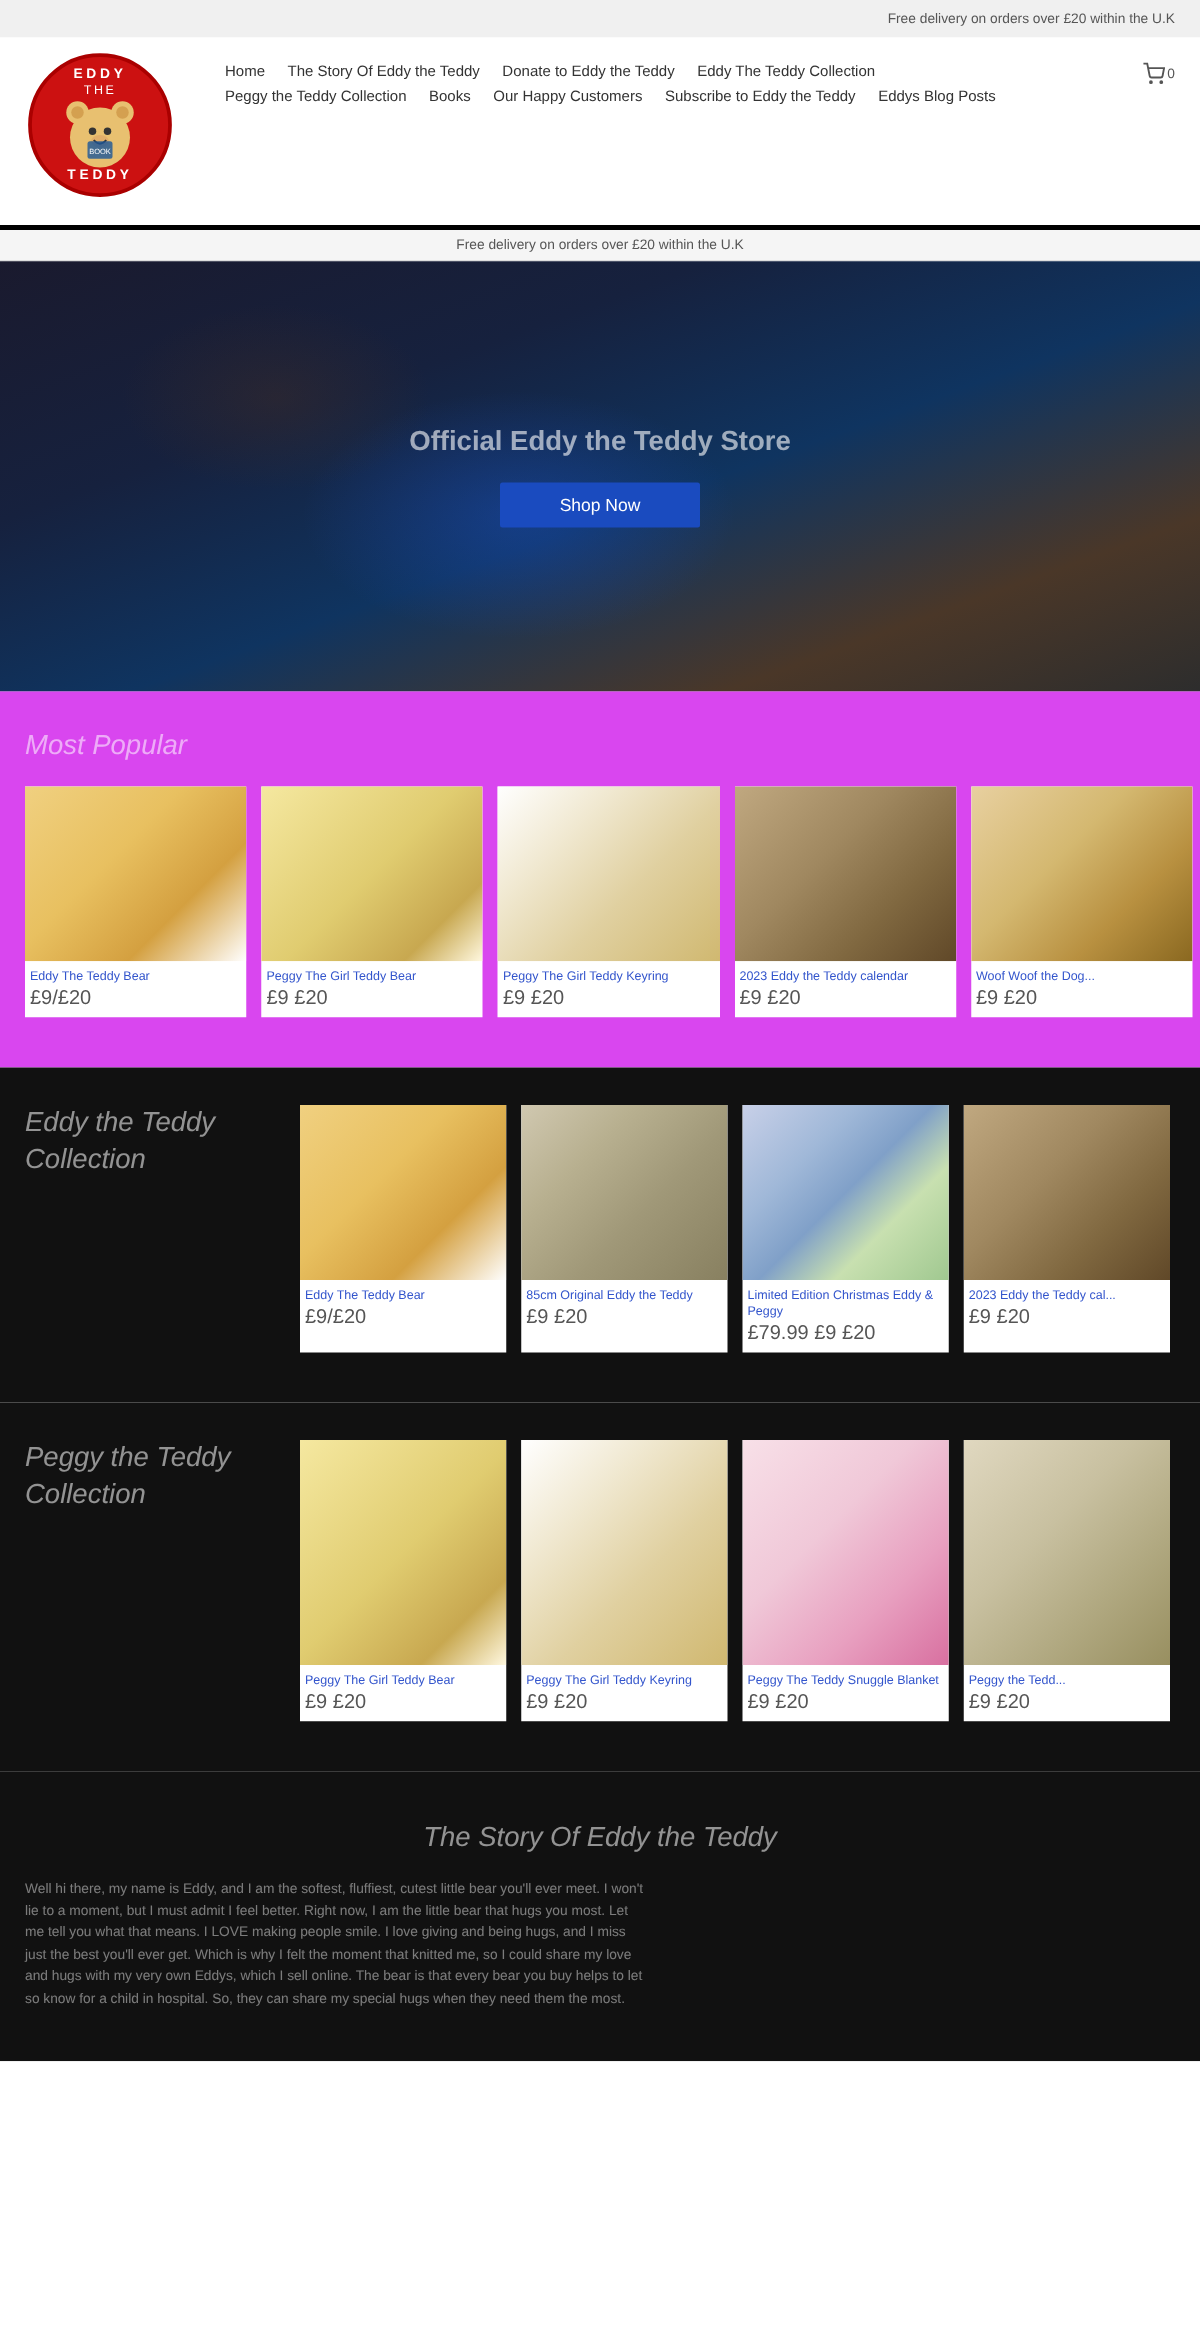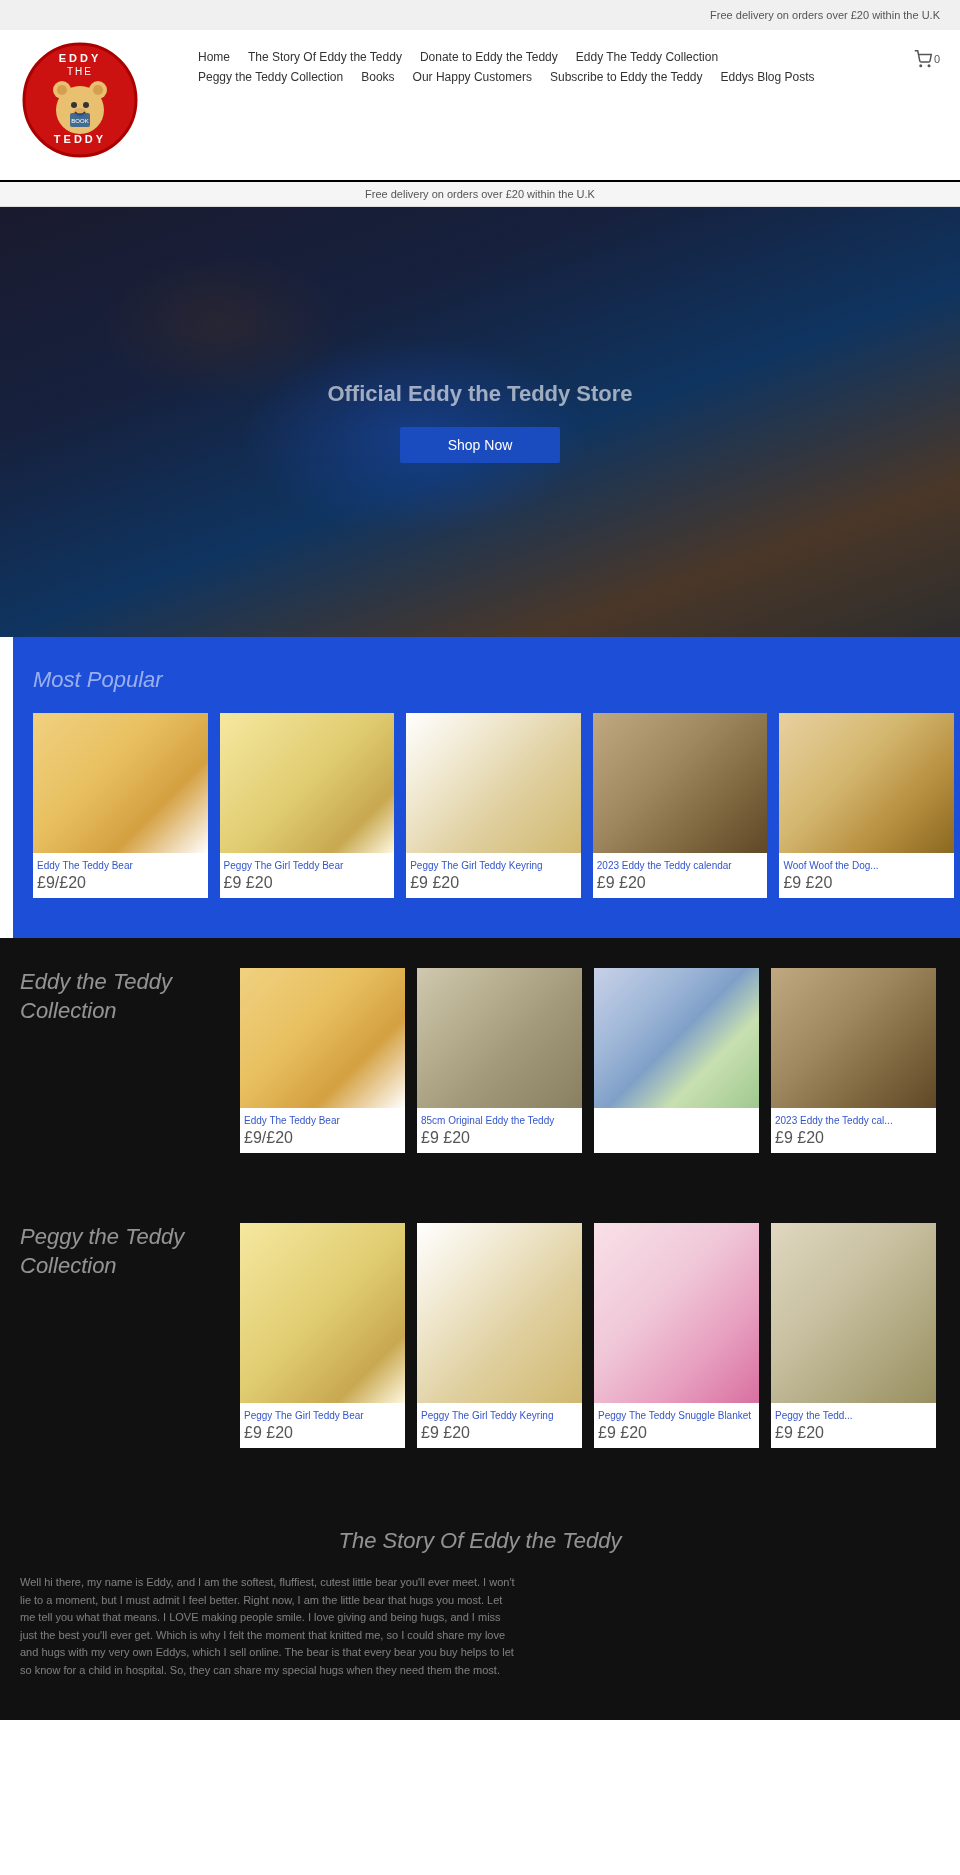--- a/index.html
+++ b/index.html
@@ -13,23 +13,22 @@
       align-items: center;
       justify-content: flex-end;
       padding-right: 20px;
     }
     .header-top-bar span { font-size: 11px; color: #555; }
 
     .header {
       display: flex;
       align-items: flex-start;
       padding: 10px 20px;
-      border-bottom: 2px solid #000000;
+      border-bottom: 4px solid #000000;
       background: #fff;
-      gap: 18px;
     }
     .logo-container {
       width: 130px;
       height: 130px;
       flex-shrink: 0;
       margin-right: 30px;
     }
     .nav-container {
       flex: 1;
       padding-top: 10px;
@@ -62,21 +61,21 @@
       text-align: center;
       padding: 6px;
       font-size: 11px;
       color: #555;
       border-bottom: 1px solid #ddd;
     }
 
     
     .hero {
       width: 100%;
-      height: 430px;
+      height: 344px;
       background: linear-gradient(160deg, #1a1a2e 0%, #16213e 30%, #0f3460 55%, #4a3728 80%, #2d2d2d 100%);
       display: flex;
       flex-direction: column;
       align-items: center;
       justify-content: center;
       position: relative;
       overflow: hidden;
     }
     .hero::before {
       content: '';
@@ -111,23 +110,22 @@
       border: none;
       padding: 10px 48px;
       font-size: 14px;
       cursor: pointer;
       z-index: 1;
       border-radius: 2px;
     }
 
     
     .section {
-      background: #1d4ed8;
+      background: #d946ef;
       padding: 30px 4px 40px 20px;
-      margin-left: 13px;
     }
     .section-title {
       font-size: 22px;
       color: rgba(255,255,255,0.55);
       margin-bottom: 20px;
       font-style: italic;
     }
     .products-grid {
       display: flex;
       gap: 12px;
@@ -374,20 +372,24 @@
         <div class="product-info">
           <div class="product-name">85cm Original Eddy the Teddy</div>
           <div class="product-price">£9 £20</div>
         </div>
       </div>
 
       <div class="product-card wide">
         <div class="product-img">
           <div class="product-img-inner img-xmas"></div>
         </div>
+        <div class="product-info">
+          <div class="product-name">Limited Edition Christmas Eddy &amp; Peggy</div>
+          <div class="product-price">£79.99 £9 £20</div>
+        </div>
       </div>
 
       <div class="product-card wide">
         <div class="product-img">
           <div class="product-img-inner img-calendar"></div>
         </div>
         <div class="product-info">
           <div class="product-name">2023 Eddy the Teddy cal...</div>
           <div class="product-price">£9 £20</div>
         </div>

